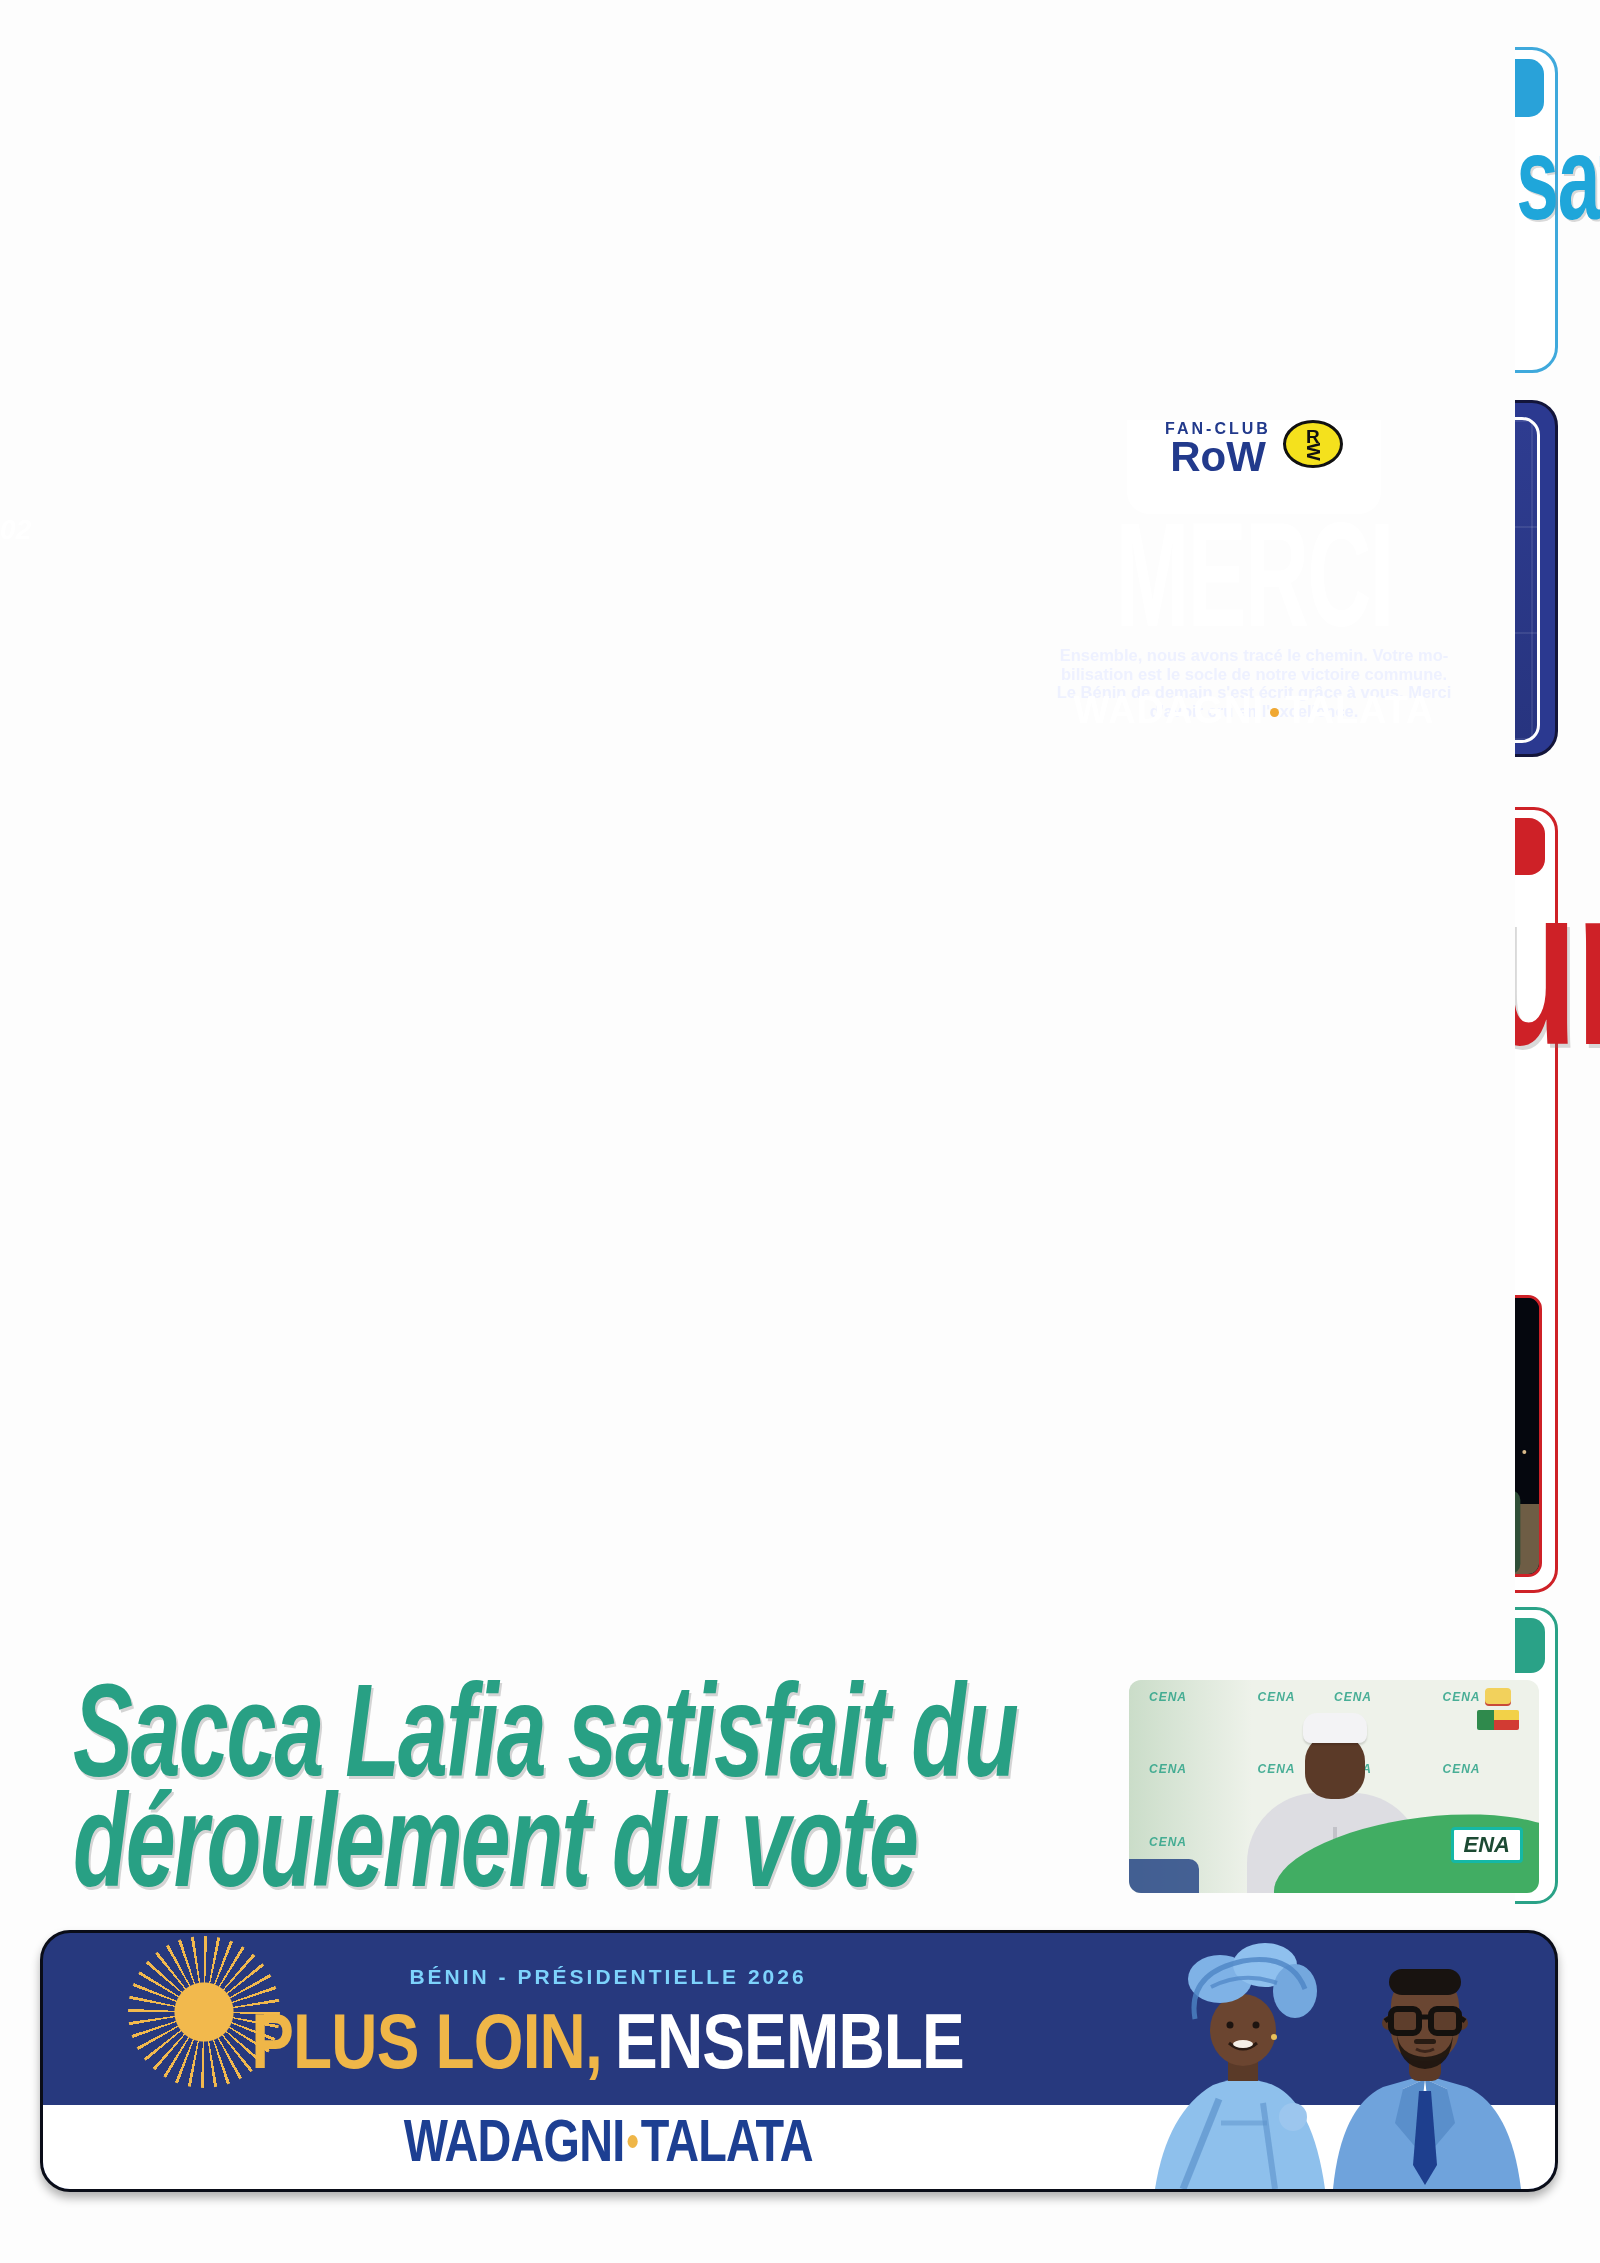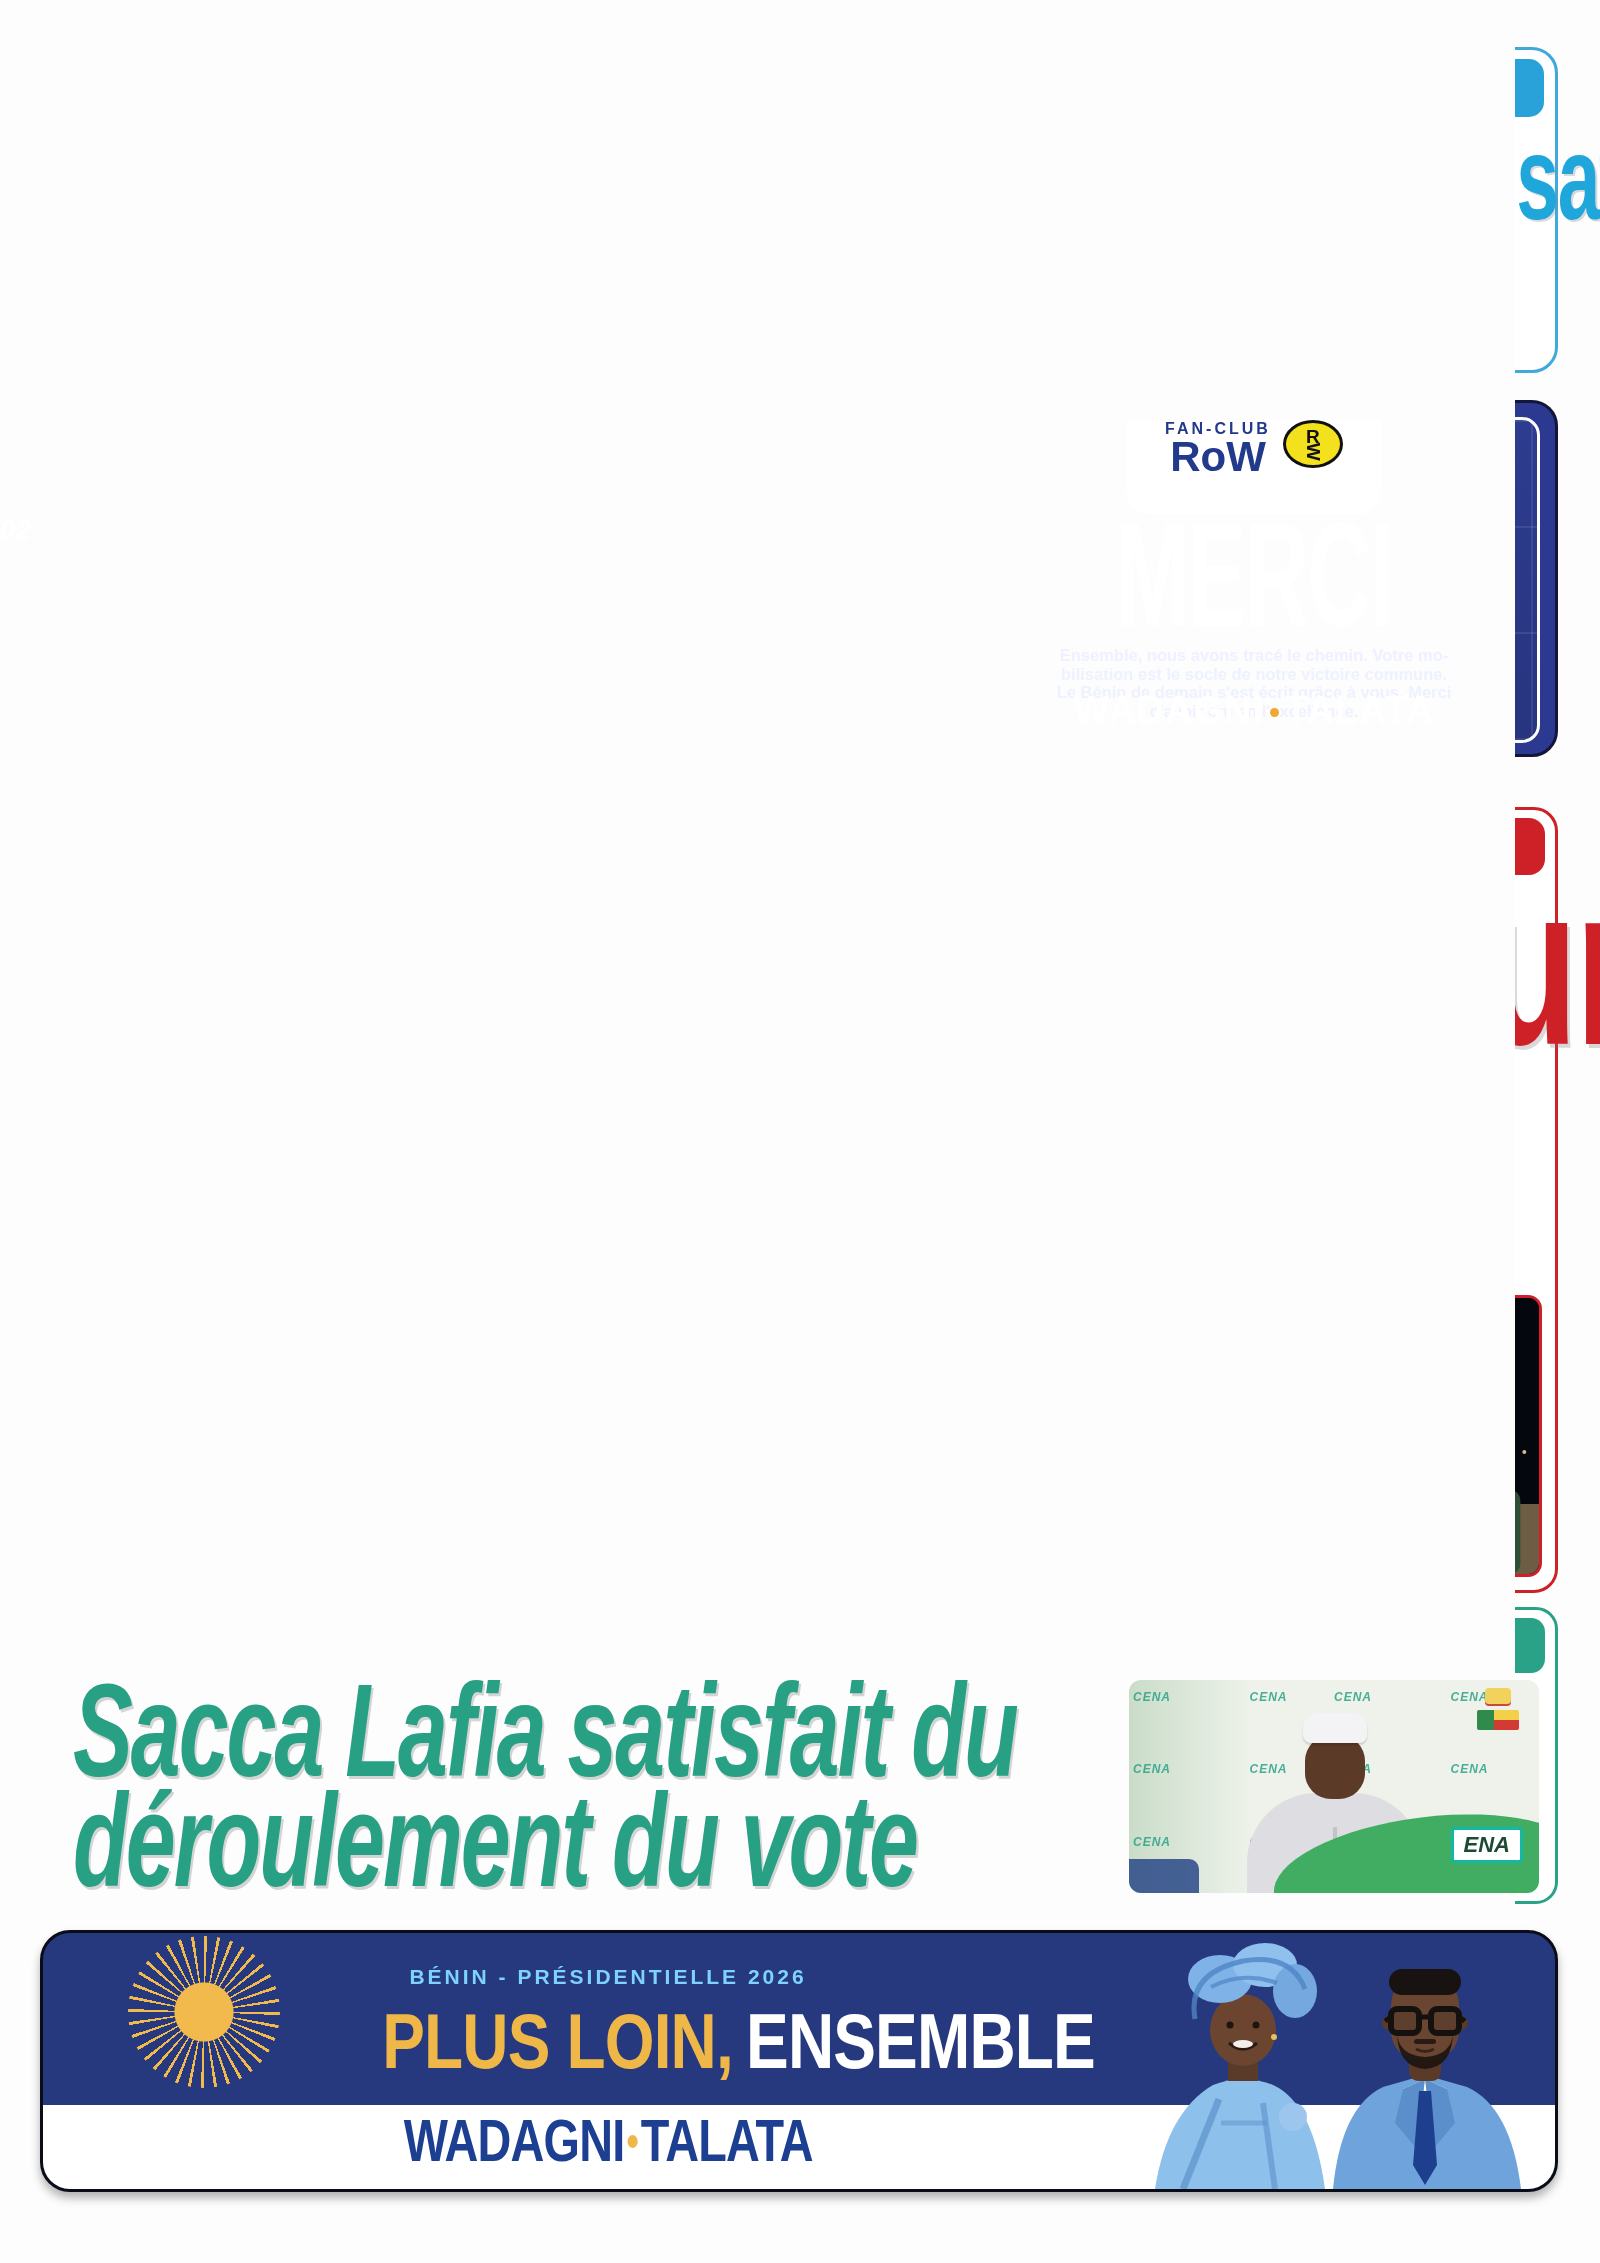--- a/index.html
+++ b/index.html
@@ -93,21 +93,21 @@
                   background:#2aa287; border-radius:14px; display:flex; align-items:center; justify-content:center; }
   .green-banner .kick { color:#fff; font-weight:bold; font-size:31px; letter-spacing:.5px; }
   .green-banner .page { position:absolute; right:30px; color:#fff; font-weight:bold; font-size:28px; }
   .green-headline { position:absolute; left:30px; top:66px; color:#28a084; font-weight:bold;
                     font-size:132px; line-height:110px; text-shadow:3px 3px 0 rgba(120,120,120,.3); }
   .green-headline .cond { display:block; transform:scaleX(.68); transform-origin:left center; letter-spacing:-3px; }
   .green-photo { position:absolute; right:16px; top:70px; width:410px; height:213px;
                  border-radius:12px; overflow:hidden; background:#eef2ea; }
   .cena-tint { position:absolute; inset:0; background:linear-gradient(90deg, rgba(110,165,115,.28), transparent 30%); }
   .cena-grid { position:absolute; inset:0; display:grid; grid-template-columns:repeat(4,1fr);
-               padding:10px 4px; row-gap:24px; }
+               padding:10px 20px; row-gap:24px; }
   .cena-grid span { color:rgba(42,162,135,.85); font-size:12px; font-weight:bold; letter-spacing:1px; }
   .cena-grid span:nth-child(even) { transform:translateX(16px); }
   .flag-badge { position:absolute; right:12px; top:8px; width:56px; height:44px; }
   .flag-crest { position:absolute; left:14px; top:0; width:26px; height:16px; background:#f2d15c;
                 border-radius:4px; box-shadow:0 2px 0 #c94a3a; }
   .flag-strip { position:absolute; left:6px; top:22px; width:42px; height:20px;
                 background:linear-gradient(90deg, #2f8a4c 0 40%, transparent 40%),
                            linear-gradient(#f2d148 0 50%, #d23b33 50%); border-radius:2px; }
   .cena-man { position:absolute; left:118px; bottom:0; width:176px; height:180px; }
   .cena-cap { position:absolute; left:56px; top:0; width:64px; height:30px; background:#f3f3f5;
@@ -127,21 +127,21 @@
   .bottom-banner { position:absolute; left:40px; top:1930px; width:1518px; height:262px;
                    background:#27397e; border:3px solid #0a0d18; border-radius:30px; overflow:hidden;
                    box-shadow:0 6px 10px rgba(0,0,0,.3); }
   .white-strip { position:absolute; left:0; right:0; bottom:0; height:84px; background:#fff; }
   .sun { position:absolute; left:85px; top:3px; width:152px; height:152px; border-radius:50%;
          background:
            radial-gradient(circle, #f2b94d 0 27%, rgba(242,185,77,0) 28%),
            repeating-conic-gradient(#f2b94d 0deg 2.4deg, rgba(0,0,0,0) 2.4deg 10deg); }
   .bb-kicker { position:absolute; top:32px; left:0; width:1130px; text-align:center;
                color:#7dd3fc; font-weight:bold; font-size:21px; letter-spacing:3px; }
-  .bb-slogan { position:absolute; top:66px; left:0; width:1130px; text-align:right;
+  .bb-slogan { position:absolute; top:66px; left:0; width:1130px; text-align:center;
                font-weight:bold; font-size:78px; line-height:84px; }
   .bb-slogan .cond { transform:scaleX(.82); letter-spacing:-1px; }
   .bb-slogan .accent { color:#efb648; }
   .bb-slogan .rest { color:#fff; margin-left:16px; }
   .bb-brand { position:absolute; bottom:14px; left:0; width:1130px; text-align:center;
               color:#1d3f92; font-weight:bold; font-size:60px; }
   .bb-brand .cond { transform:scaleX(.78); letter-spacing:-1px; }
   .bb-brand .dot { width:13px; height:13px; background:#efb648; margin:0 4px 8px 4px; }
   .candidates { position:absolute; right:0; bottom:0; width:430px; height:262px; }
   .candidates svg { width:100%; height:100%; display:block; }

